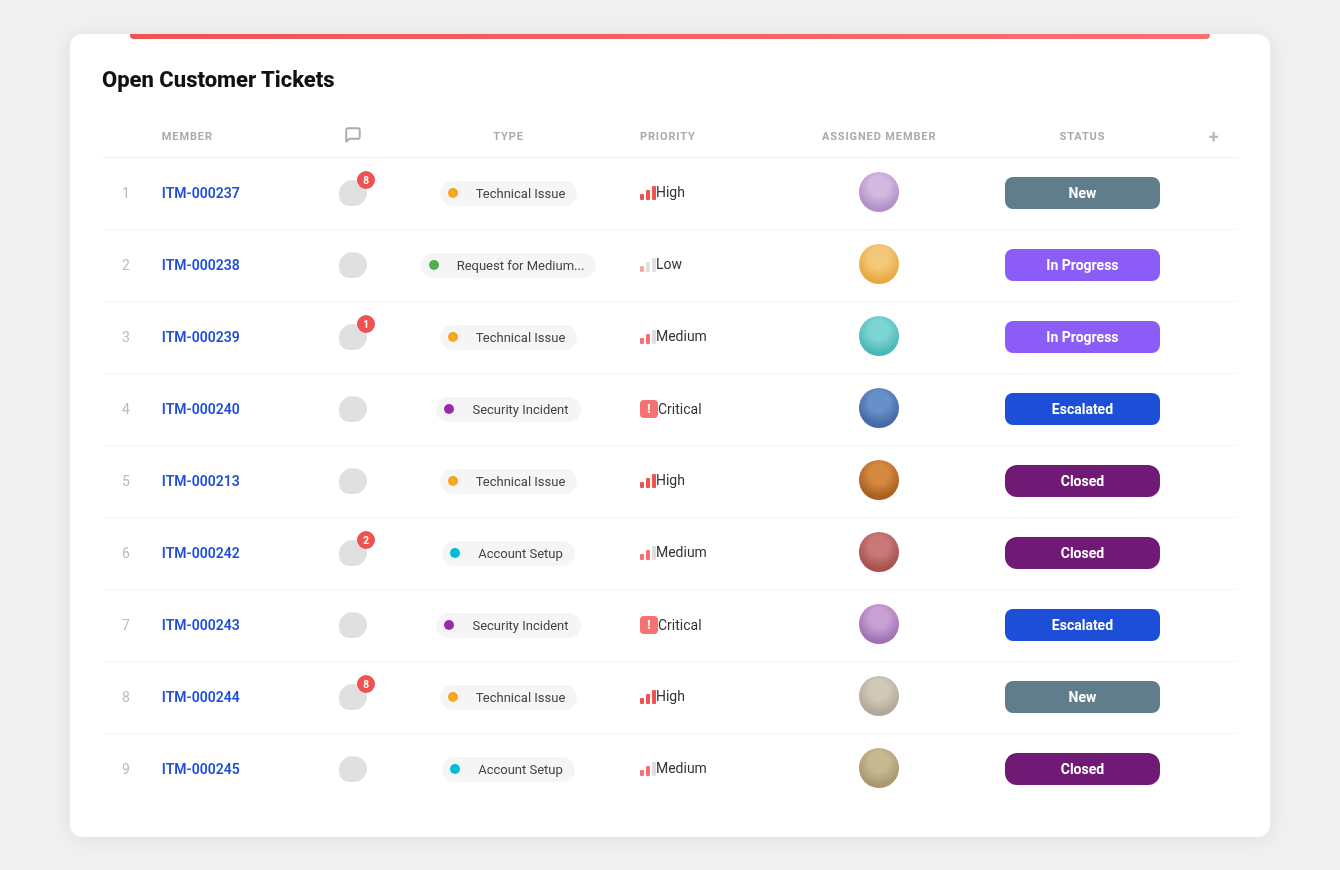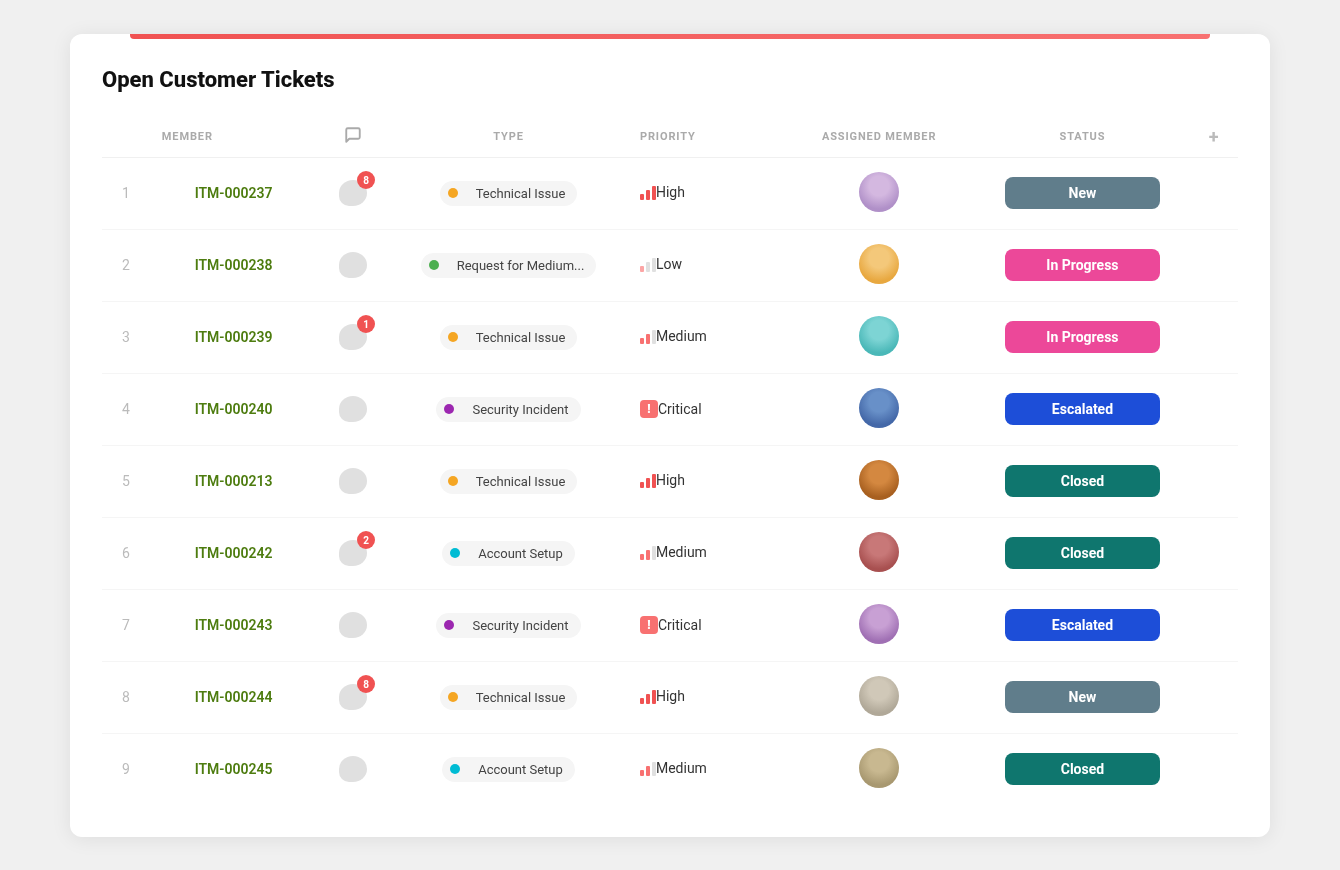--- a/index.html
+++ b/index.html
@@ -61,23 +61,22 @@
       vertical-align: middle;
     }
     td.row-num {
       color: #bbb;
       font-size: 14px;
       width: 40px;
       text-align: center;
     }
     td.ticket-id {
       font-weight: 600;
-      color: #4d7c0f;
+      color: #1d4ed8;
       width: 140px;
-      text-align: center;
     }
     td.comment-col {
       width: 60px;
       text-align: center;
       position: relative;
     }
     .comment-bubble {
       display: inline-flex;
       align-items: center;
       justify-content: center;
@@ -197,23 +196,23 @@
       padding: 8px 0;
       width: 155px;
       border-radius: 8px;
       font-size: 14px;
       font-weight: 700;
       color: #fff;
       text-align: center;
       cursor: pointer;
     }
     .status-new { background: #607d8b; }
-    .status-in-progress { background: #ec4899; }
+    .status-in-progress { background: #8b5cf6; }
     .status-escalated { background: #1d4ed8; }
-    .status-closed { background: #0f766e; }
+    .status-closed { background: #701a75; border-radius: 12px; }
     th.plus-col { width: 40px; text-align: center; }
     .plus-btn {
       color: #bbb;
       font-size: 18px;
       cursor: pointer;
     }
   </style>
 </head>
 <body>
 

